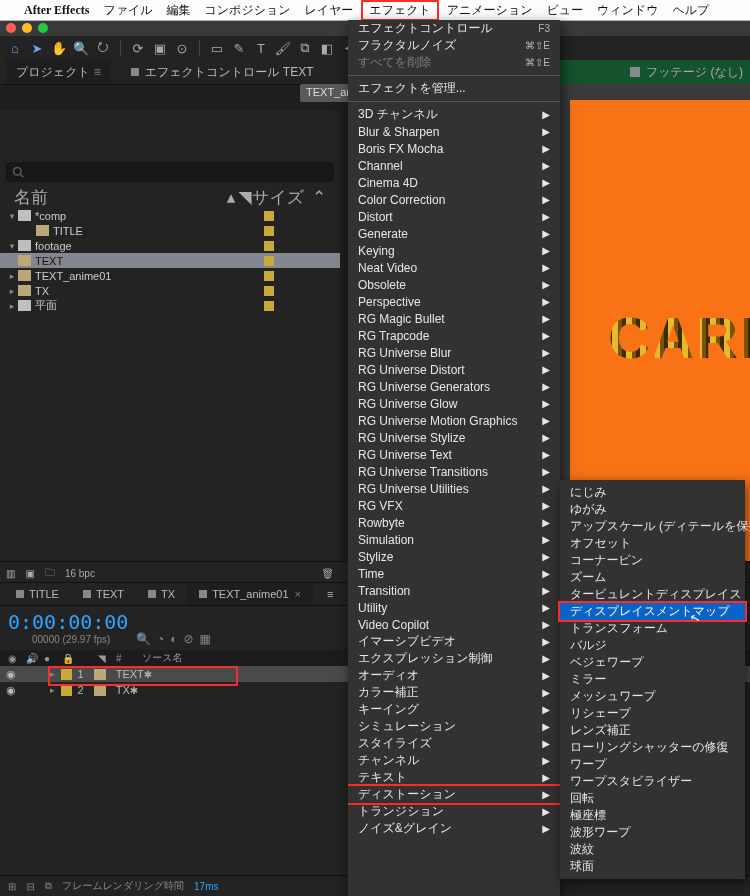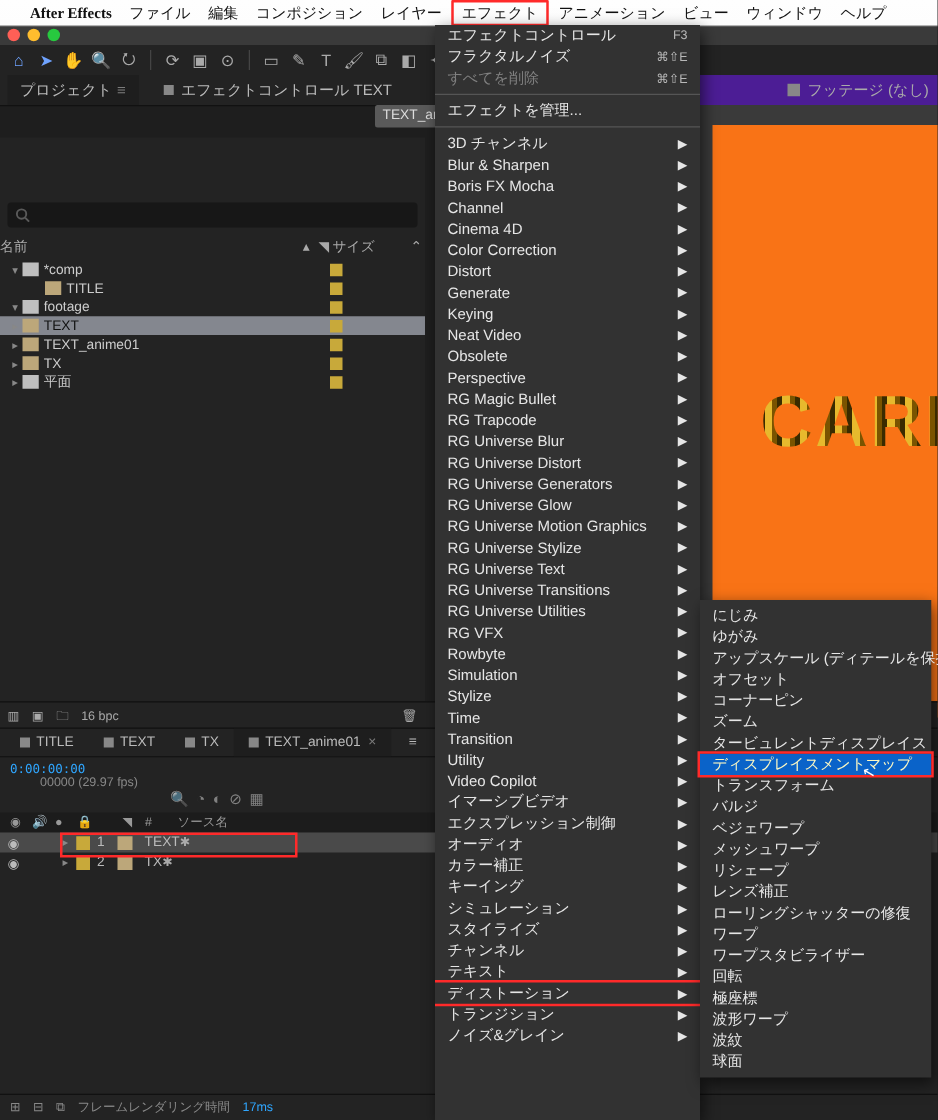--- a/index.html
+++ b/index.html
@@ -72,22 +72,22 @@
   .project-panel {
     position:absolute; left:0; top:110px; width:340px; bottom:312px;
     background:#232323;
   }
   .search-row {
     margin:52px 6px 0 6px; height:20px; background:#171717;
     border-radius:3px; display:flex; align-items:center; padding:0 6px; color:#666;
   }
   .search-row svg{opacity:.6;}
   .list-header {
-    display:flex; align-items:center; height:18px; padding:0 0;
-    color:#aaa; font-size:11px; margin-top:6px;
+    display:flex; align-items:center; height:18px; padding:0 14px;
+    color:#aaa; font-size:17px; margin-top:6px;
   }
   .list-header .name-col { flex:1; }
   .list-header .tag-col { width:14px; text-align:center;}
   .list-header .size-col { width:60px; }
   .list-header .tri { width:14px; text-align:center;}
 
   .project-tree { margin-top:2px; }
   .tree-row {
     display:flex; align-items:center; height:15px; padding:0 6px;
     color:#ccc; font-size:11px;
@@ -104,21 +104,21 @@
 
   .project-footer{
     position:absolute; left:0; right:0; bottom:0; height:22px;
     background:#232323; border-top:1px solid #111;
     display:flex; align-items:center; gap:10px; padding:0 6px; color:#aaa; font-size:10px;
   }
 
   
   .viewer-header{
     position:absolute; left:560px; right:0; top:60px; height:24px;
-    background:#4c1d95; display:flex; align-items:center; color:#aaa;
+    background:#14532d; display:flex; align-items:center; color:#aaa;
     padding-left:10px; border-bottom:1px solid #111;
   }
   .viewer-header .vc{width:10px;height:10px;background:#888;margin-right:6px;}
   .viewer {
     position:absolute; left:560px; right:0; top:84px; bottom:312px;
     background:#3a3a3a;
   }
   .viewer .canvas {
     position:absolute; left:10px; right:0; top:16px; bottom:10px;
     background:#f97316;
@@ -153,21 +153,21 @@
     position:absolute; left:0; right:0; bottom:0; height:290px;
     background:#232323;
   }
   .tl-head{
     position:absolute; left:0; top:0; right:0; height:44px;
     display:flex; color:#aaa;
   }
   .timecode{
     width:120px; padding:4px 8px;
   }
-  .timecode .tc{ color:#2fa6ff; font-size:10px; font-family:monospace;}
+  .timecode .tc{ color:#2fa6ff; font-size:20px; font-family:monospace;}
   .timecode .fps{ color:#888; font-size:10px;margin-left:24px;}
   .tl-icons{ display:flex; align-items:flex-end; gap:6px; padding-bottom:4px;}
   .tl-icons span{opacity:.7;}
   .layer-head-row{
     position:absolute; left:0; top:44px; right:0; height:16px;
     background:#1c1c1c; display:flex; align-items:center; font-size:10px; color:#999;
     padding-left:8px; gap:4px;
   }
   .layer-head-row .cell{display:inline-block;}
   .layer-list{ position:absolute; left:0; top:60px; right:0;}
@@ -657,20 +657,21 @@
     <div class="mi">アップスケール (ディテールを保持)</div>
     <div class="mi">オフセット</div>
     <div class="mi">コーナーピン</div>
     <div class="mi">ズーム</div>
     <div class="mi">タービュレントディスプレイス</div>
     <div class="mi sel redbox">ディスプレイスメントマップ</div>
     <span class="cursor" style="left: 130px; top: 131px;">↖</span>
     <div class="mi">トランスフォーム</div>
     <div class="mi">バルジ</div>
     <div class="mi">ベジェワープ</div>
+    <div class="mi">ミラー</div>
     <div class="mi">メッシュワープ</div>
     <div class="mi">リシェープ</div>
     <div class="mi">レンズ補正</div>
     <div class="mi">ローリングシャッターの修復</div>
     <div class="mi">ワープ</div>
     <div class="mi">ワープスタビライザー</div>
     <div class="mi">回転</div>
     <div class="mi">極座標</div>
     <div class="mi">波形ワープ</div>
     <div class="mi">波紋</div>

